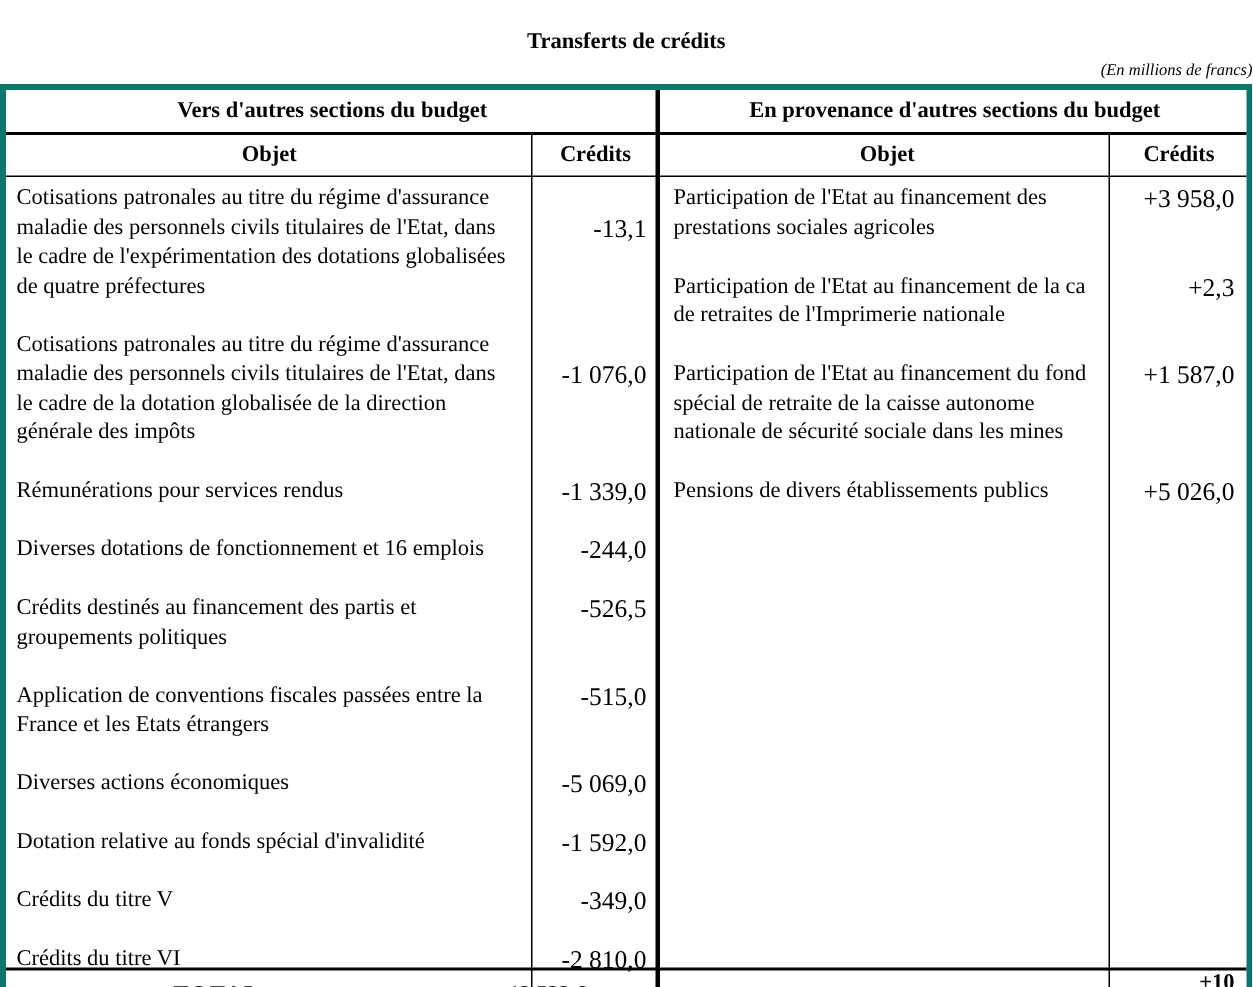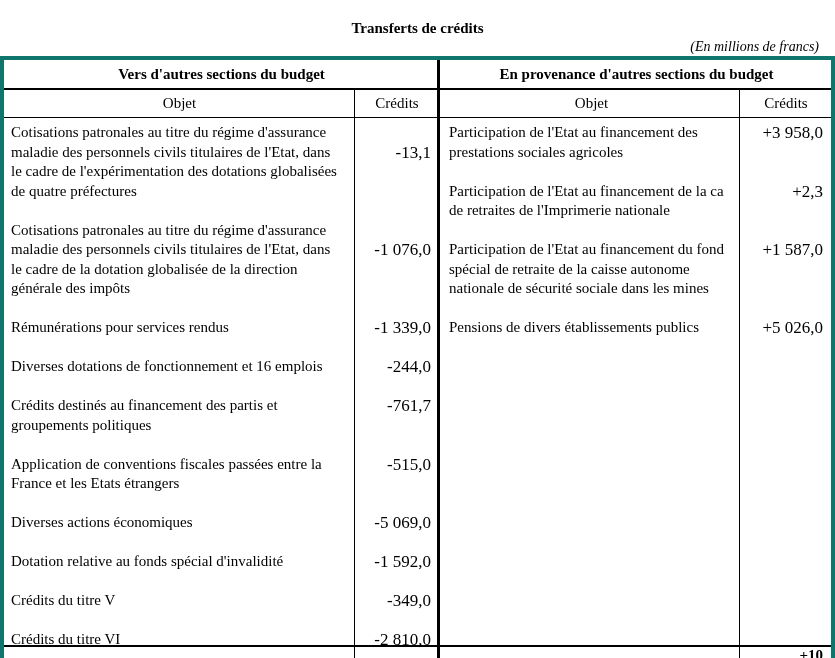--- a/index.html
+++ b/index.html
@@ -17,23 +17,23 @@
     height: 18px;
     text-align: center;
     font-weight: bold;
     font-size: 15px;
     line-height: 16px;
   }
   .unit-note {
     height: 18px;
     text-align: right;
     font-style: italic;
-    font-size: 14px;
+    font-size: 11px;
     line-height: 18px;
-    padding-right: 16px;
+    padding-right: 0;
     box-sizing: border-box;
   }
   .budget-table {
     position: relative;
     width: 835px;
     height: 616px;
     border: 4px solid #0f766e;
     box-sizing: border-box;
   }
   
@@ -49,21 +49,21 @@
   .section-row { height: 30px; }
   .section-cell {
     font-weight: bold; font-size: 15px; text-align: center;
     line-height: 28px; box-sizing: border-box;
   }
   .section-cell.lhalf { width: 435px; }
   .section-cell.rhalf { flex: 1; margin-left: 3px; }
 
   .colheader-row { height: 29px; }
   .colheader-cell {
-    font-weight: normal; font-size: 15px; text-align: center;
+    font-weight: bold; font-size: 15px; text-align: center;
     line-height: 27px; box-sizing: border-box;
   }
   .ch-lobjet { width: 351px; }
   .ch-lcredits { width: 84px; }
   .ch-spacer { width: 3px; }
   .ch-robjet { width: 299px; }
   .ch-rcredits { flex: 1; }
 
   .body-row { height: 534px; align-items: stretch; }
   .half-body { display: flex; flex-direction: column; padding-top: 4px; box-sizing: border-box; }
@@ -147,21 +147,21 @@
             <div class="objet">Rémunérations pour services rendus</div>
             <div class="credit">-1 339,0</div>
           </div>
           <div class="item">
             <div class="objet">Diverses dotations de fonctionnement et 16 emplois</div>
             <div class="credit">-244,0</div>
           </div>
           <div class="item">
             <div class="objet">Crédits destinés au financement des partis et
 groupements politiques</div>
-            <div class="credit">-761,7</div>
+            <div class="credit">-526,5</div>
           </div>
           <div class="item">
             <div class="objet">Application de conventions fiscales passées entre la
 France et les Etats étrangers</div>
             <div class="credit">-515,0</div>
           </div>
           <div class="item">
             <div class="objet">Diverses actions économiques</div>
             <div class="credit">-5 069,0</div>
           </div>

